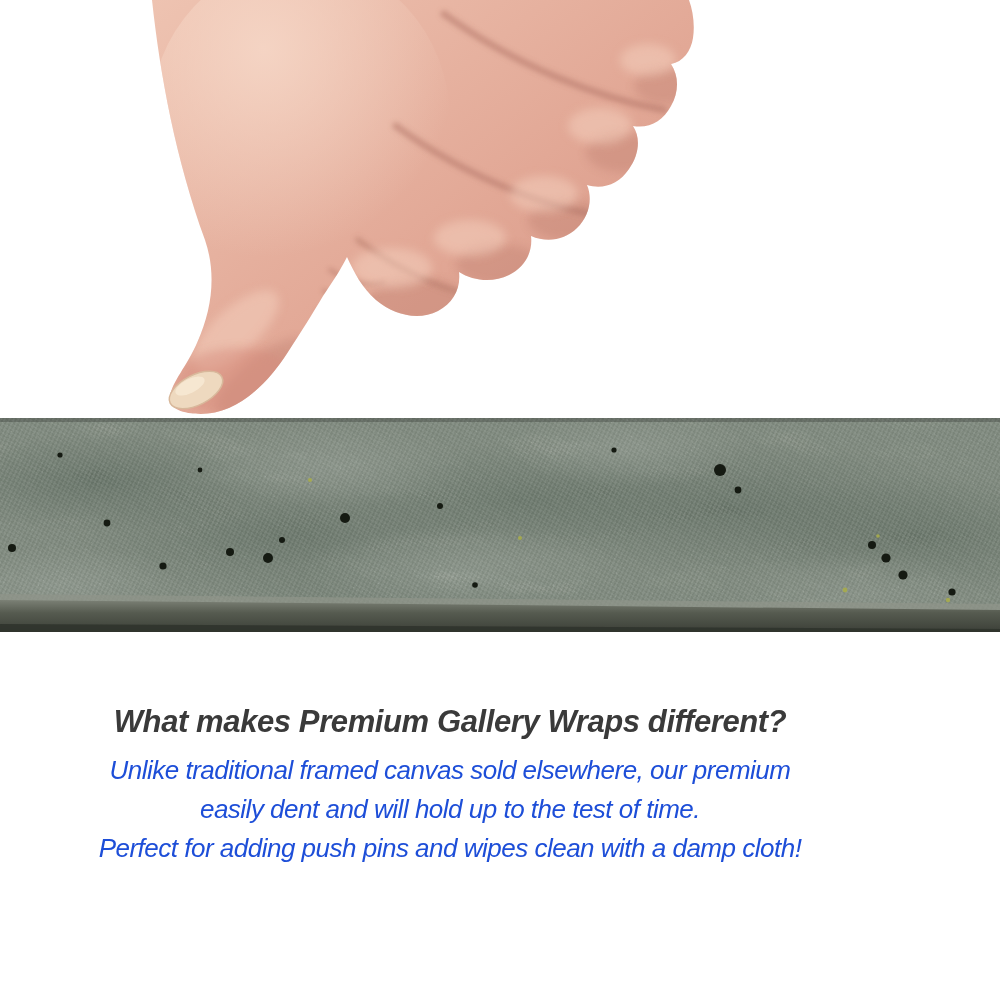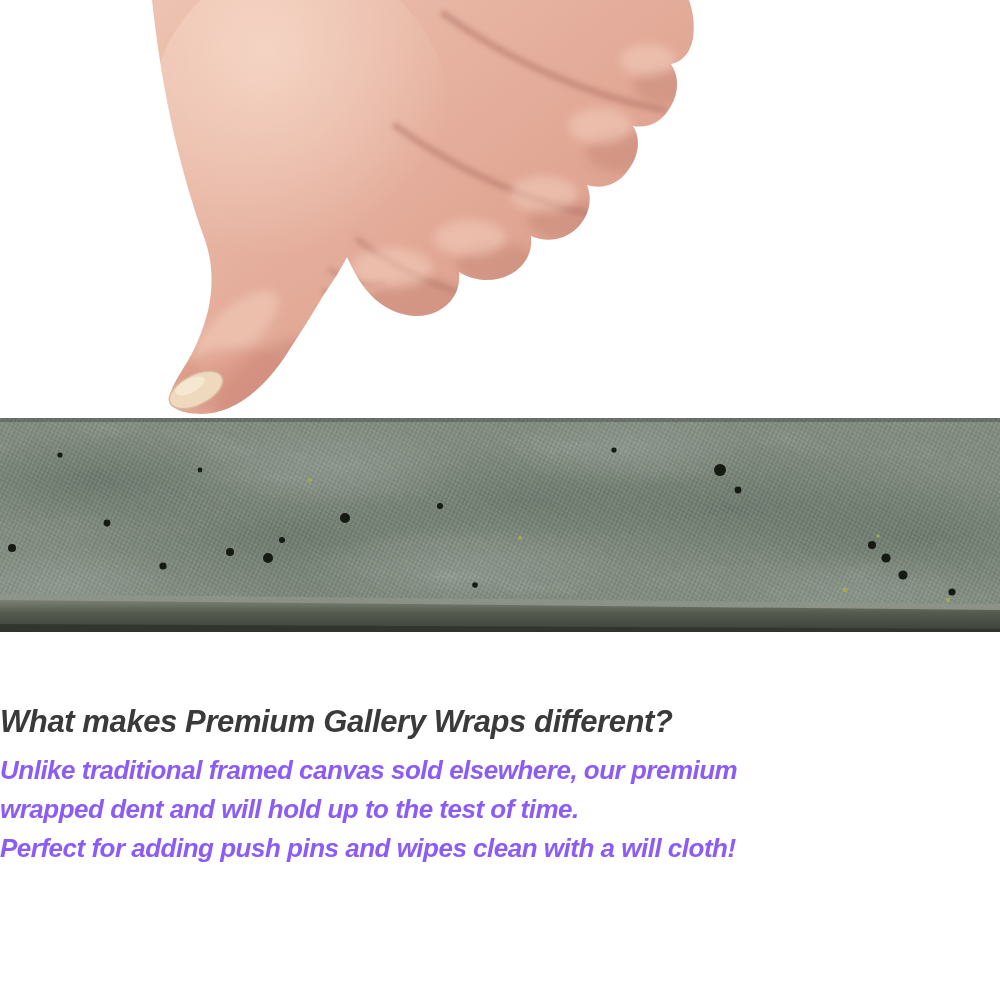--- a/index.html
+++ b/index.html
@@ -31,29 +31,29 @@
       radial-gradient(300px 85px at 29% 55%, rgba(66,82,70,.55),  rgba(66,82,70,0) 72%),
       radial-gradient(260px 80px at 52% 38%, rgba(82,98,85,.6),   rgba(82,98,85,0) 72%),
       radial-gradient(330px 95px at 74% 42%, rgba(70,86,74,.58),  rgba(70,86,74,0) 72%),
       radial-gradient(260px 85px at 93% 55%, rgba(75,91,78,.55),  rgba(75,91,78,0) 72%),
       radial-gradient(300px 70px at 40% 90%, rgba(88,102,90,.4),  rgba(88,102,90,0) 72%),
       #b7bcb1;
   }
   .strip svg{position:absolute;inset:0;display:block;}
 
   
-  .copy{position:absolute;left:0;top:700px;width:900px;text-align:left;}
+  .copy{position:absolute;left:0;top:700px;width:900px;text-align:center;}
   .headline{
     margin:0 0 7px 0;
     font-size:31px;line-height:44px;font-style:italic;font-weight:700;
     letter-spacing:-0.4px;color:#3a3a3a;
   }
   .bodyline{
-    font-size:26px;line-height:39px;font-style:italic;font-weight:700;
-    letter-spacing:-0.5px;color:#8b5cf6;
+    font-size:26px;line-height:39px;font-style:italic;font-weight:400;
+    letter-spacing:-0.5px;color:#1d4ed8;
   }
 </style>
 </head>
 <body>
 
 <div class="stage">
 
   <svg class="hand" viewBox="90 0 620 430" width="620" height="430">
     <defs>
       <linearGradient id="skin" x1="0" y1="0" x2="1" y2="1">
@@ -174,17 +174,17 @@
 
       <polygon points="0,176 1000,186 1000,198 0,190" fill="#8f948a" opacity="0.75"></polygon>
       <polygon points="0,182 1000,192 1000,214 0,214" fill="url(#edgeG)"></polygon>
       <polygon points="0,206 1000,211 1000,214 0,214" fill="#2e322b" opacity="0.85"></polygon>
     </svg>
   </div>
 
   <div class="copy">
     <h1 class="headline">What makes Premium Gallery Wraps different?</h1>
     <div class="bodyline">Unlike traditional framed canvas sold elsewhere, our premium</div>
-    <div class="bodyline">wrapped dent and will hold up to the test of time.</div>
-    <div class="bodyline">Perfect for adding push pins and wipes clean with a will cloth!</div>
+    <div class="bodyline">easily dent and will hold up to the test of time.</div>
+    <div class="bodyline">Perfect for adding push pins and wipes clean with a damp cloth!</div>
   </div>
 
 </div>
 
 </body></html>

